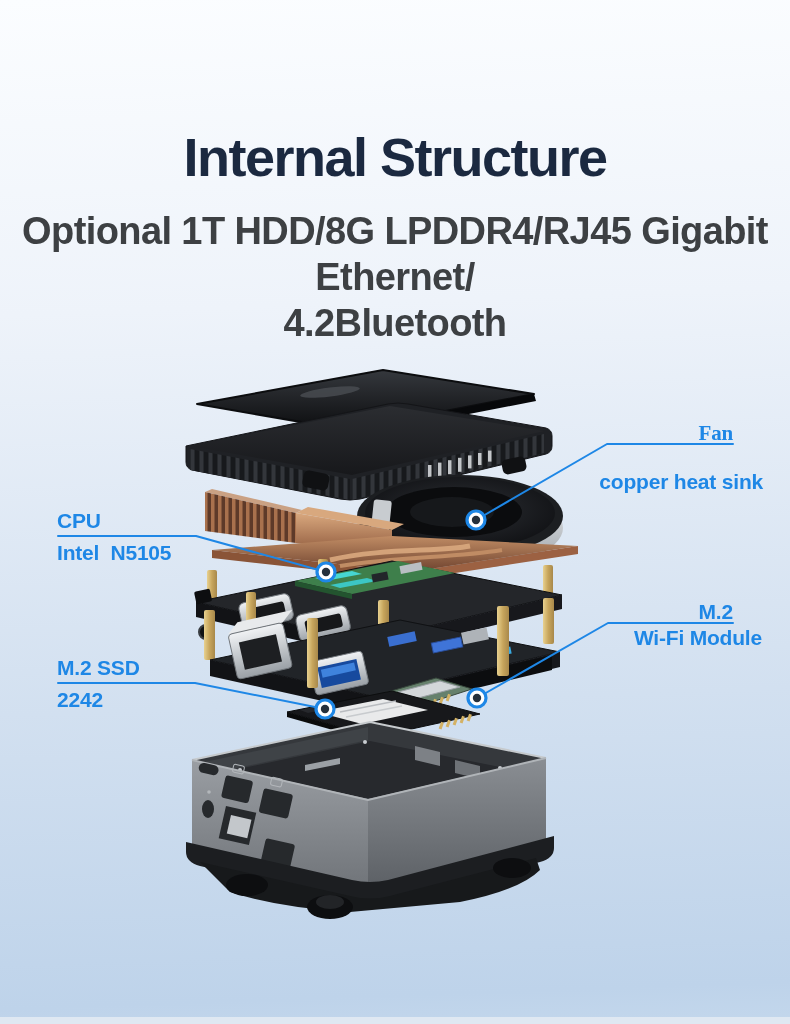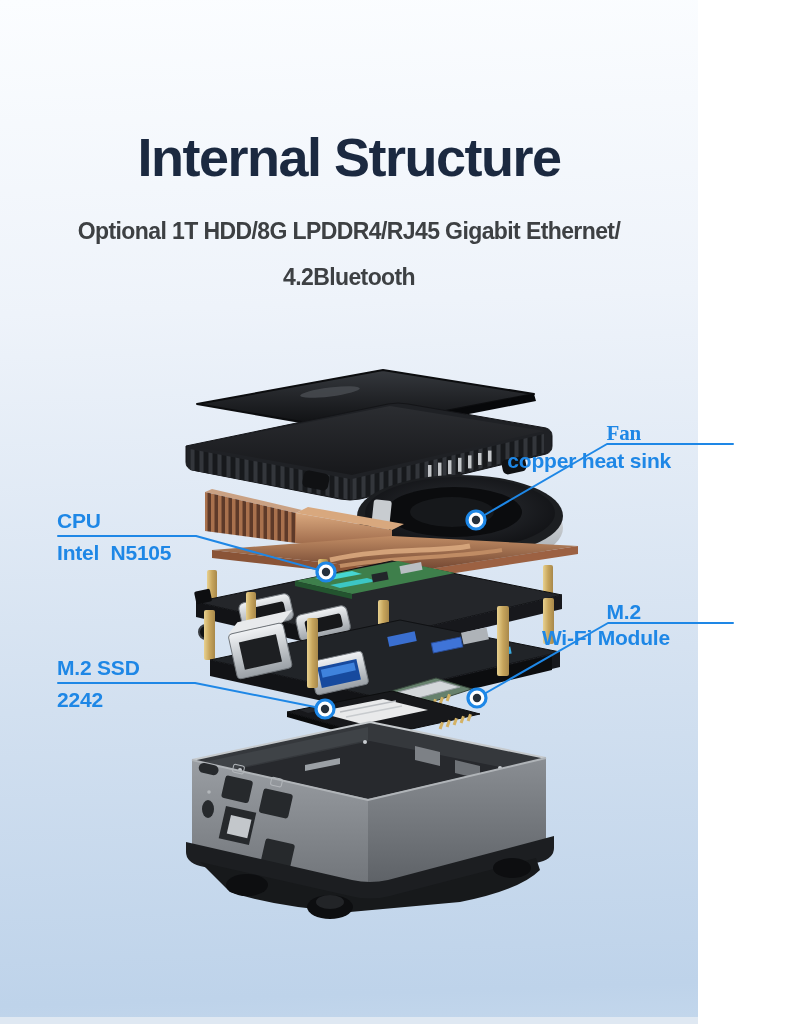--- a/index.html
+++ b/index.html
@@ -1,23 +1,23 @@
 <!DOCTYPE html>
 <html style="--accent: #1e87e6;"><head>
 <meta charset="utf-8">
 <style>
   html,body{margin:0;padding:0;}
   body{width:790px;height:1024px;overflow:hidden;font-family:"Liberation Sans",sans-serif;}
-  .stage{position:relative;width:698px;height:1024px;
+  .stage{position:relative;width:790px;height:1024px;
     background:linear-gradient(178deg,#fbfdff 0%,#eef3fa 30%,#d2e0f0 68%,#bed3ea 96%,#c3d7ec 100%);}
   .bottom-strip{position:absolute;left:0;bottom:0;width:100%;height:7px;background:#dfe8f2;}
   .page-title{position:absolute;top:126px;left:0;width:100%;text-align:center;
     font-size:54px;font-weight:700;letter-spacing:-1.5px;color:#1b2940;margin:0;}
   .subtitle{position:absolute;top:208px;left:0;width:100%;text-align:center;
-    font-size:23px;font-weight:700;letter-spacing:-0.6px;color:#3d4043;line-height:46px;}
+    font-size:38px;font-weight:700;letter-spacing:-0.6px;color:#3d4043;line-height:46px;}
   .callout-label{position:absolute;color:var(--accent,#1e87e6);
     font-size:21px;font-weight:700;letter-spacing:-0.2px;line-height:1.15;white-space:pre;}
   .align-r{text-align:right;}
   svg{position:absolute;left:0;top:0;}
   .c-line{stroke:var(--accent,#1e87e6);stroke-width:2;fill:none;stroke-linecap:round;stroke-linejoin:round;}
   .c-ring{stroke:var(--accent,#1e87e6);}
 </style>
 </head>
 <body>
 
@@ -288,21 +288,21 @@
           <circle cx="325" cy="709" r="4.2" fill="#25303c"></circle>
       </g>
       <g>
         <circle cx="477" cy="698" r="9" fill="#ffffff" class="c-ring" stroke-width="3.2"></circle>
           <circle cx="477" cy="698" r="4.2" fill="#25303c"></circle>
       </g>
     </g>
   </svg>
 
   <div class="callout-label align-r" style="right:57px;top:421px;font-family:Liberation Serif, serif;">Fan</div>
-  <div class="callout-label align-r" style="right:27px;top:449px;">copper heat sink</div>
+  <div class="callout-label align-r" style="right:27px;top:470px;">copper heat sink</div>
 
   <div class="callout-label" style="left:57px;top:509px;">CPU</div>
   <div class="callout-label" style="left:57px;top:541px;">Intel  N5105</div>
 
   <div class="callout-label" style="left:57px;top:656px;">M.2 SSD</div>
   <div class="callout-label" style="left:57px;top:688px;text-align:center;">2242</div>
 
   <div class="callout-label align-r" style="right:57px;top:600px;padding-left:38px;">M.2</div>
   <div class="callout-label align-r" style="right:28px;top:626px;text-align:right;">Wi-Fi Module</div>
 

